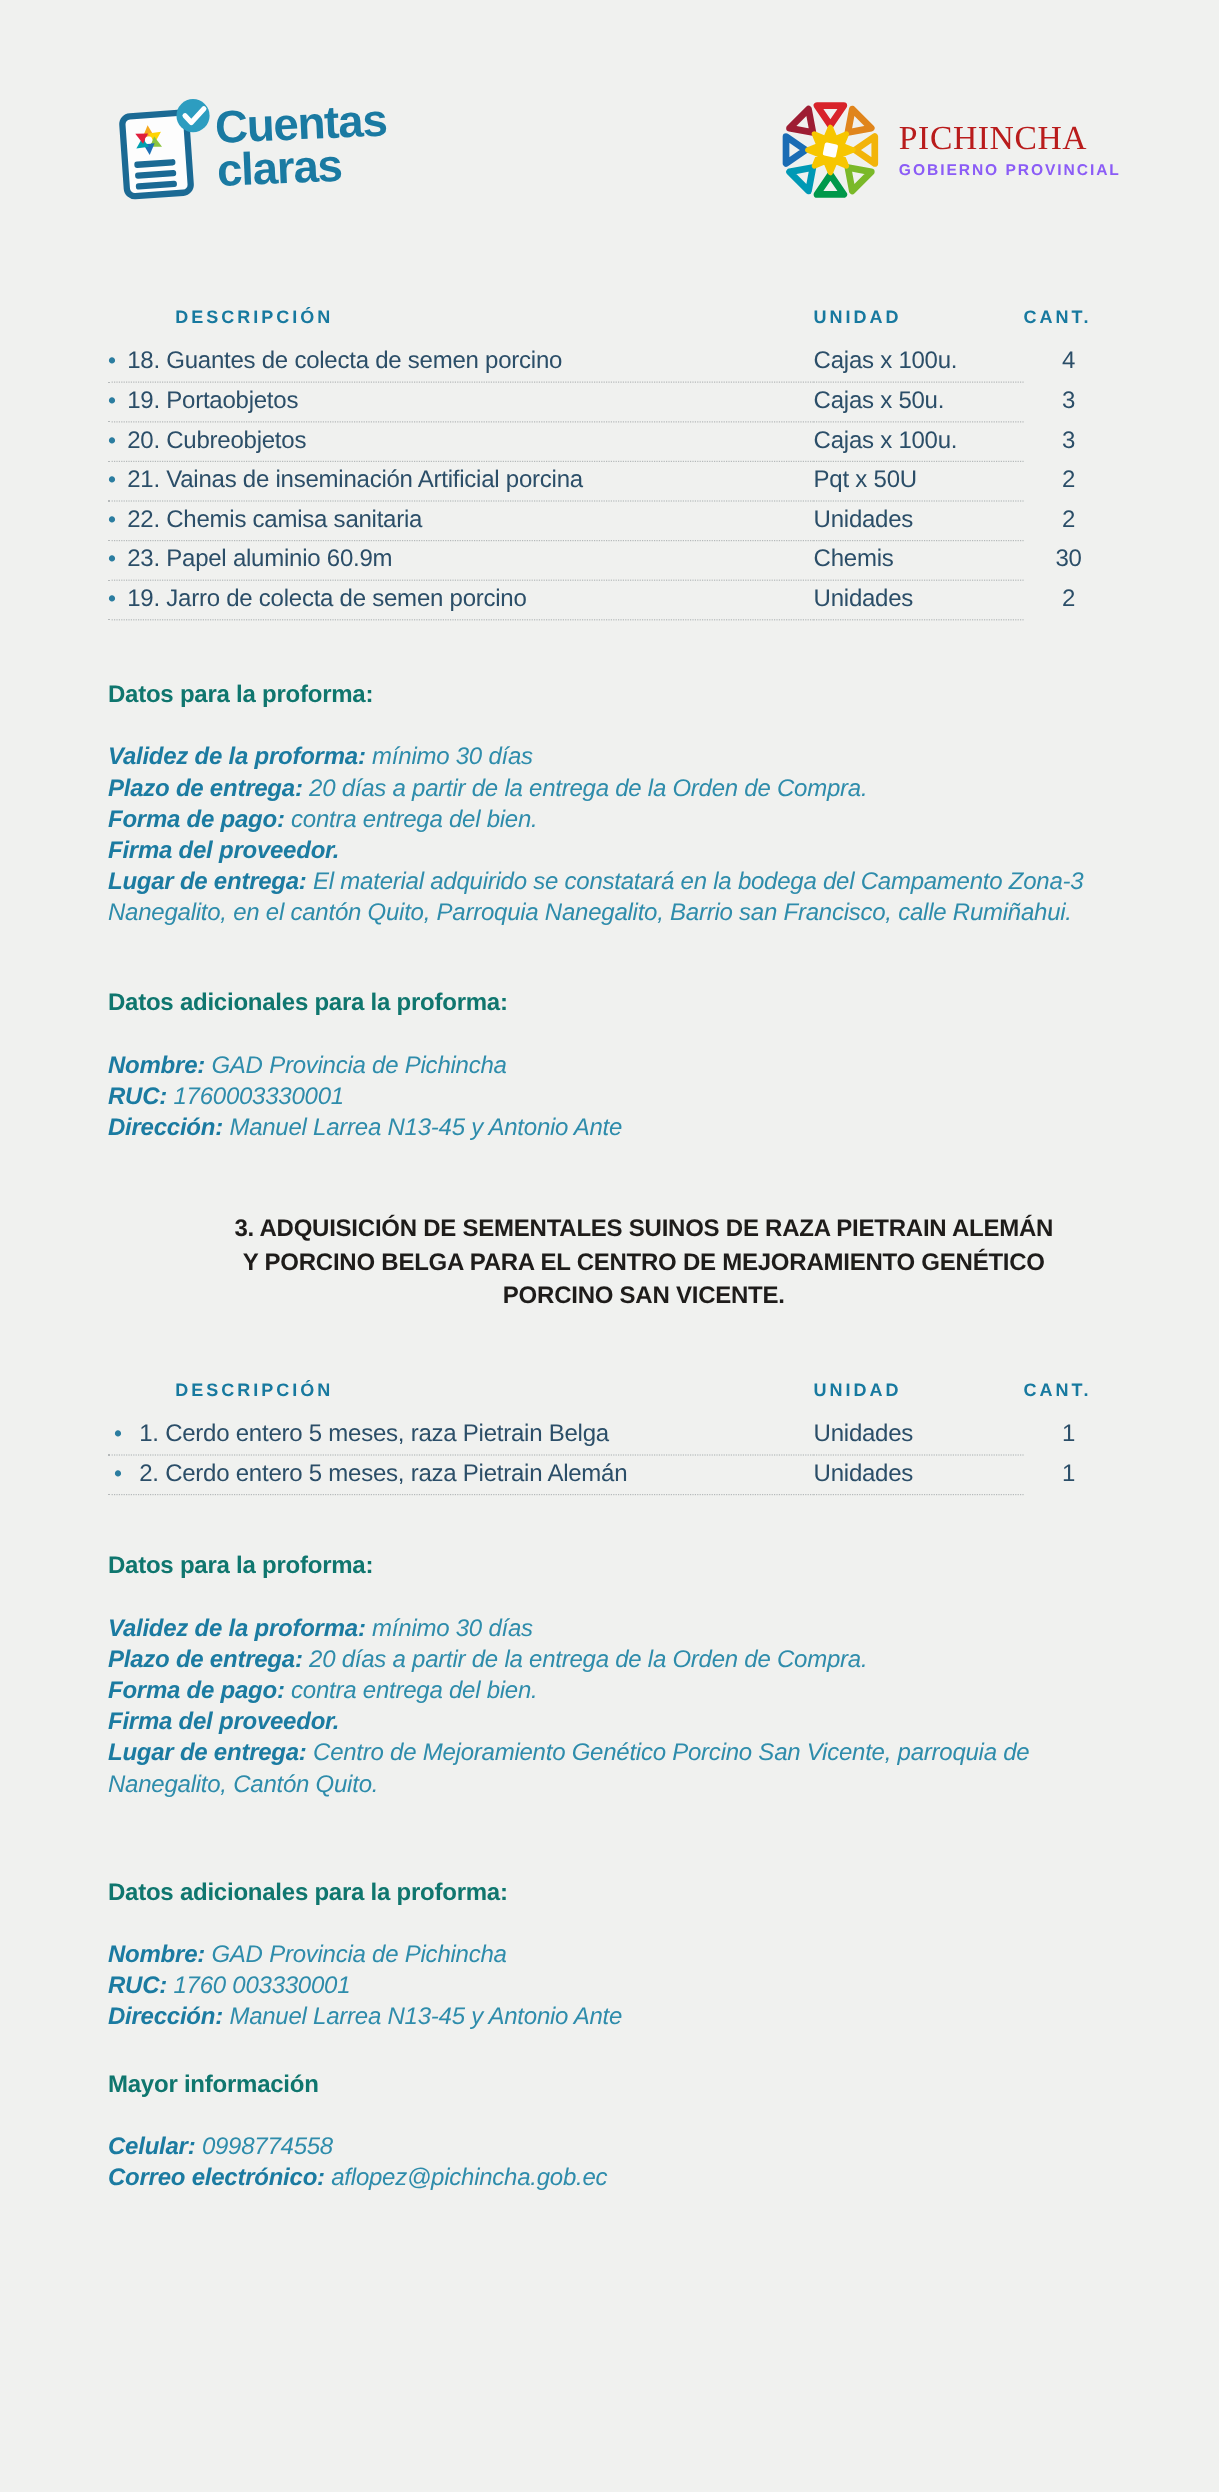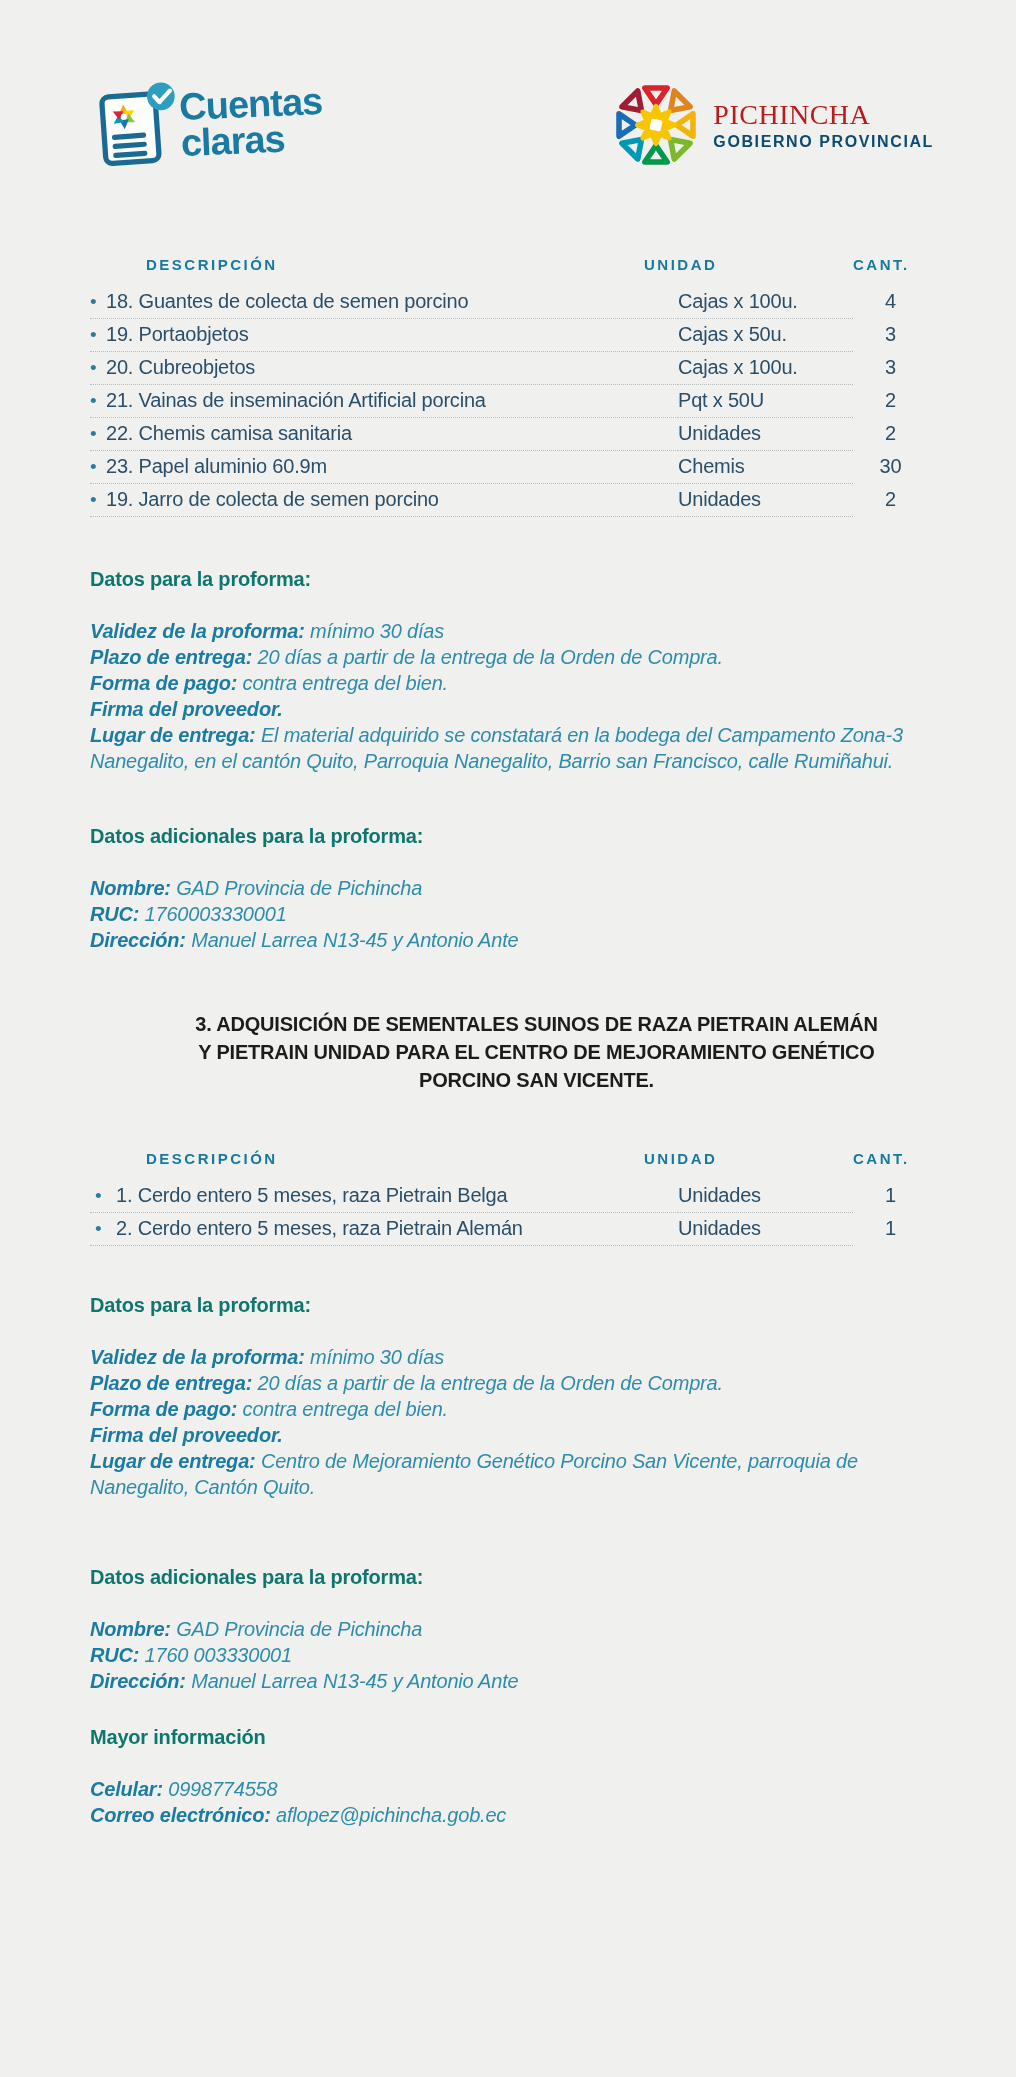--- a/index.html
+++ b/index.html
@@ -9,28 +9,28 @@
     -webkit-font-smoothing:antialiased;
   }
   
   .logos{display:flex;justify-content:space-between;align-items:flex-start;padding:80px 82px 0 98px;}
   .cc{display:flex;align-items:flex-start;}
   .cc-text{color:#1a7aa2;font-weight:bold;font-size:38px;line-height:.95;letter-spacing:-1px;
            transform:rotate(-2.5deg);margin:6px 0 0 2px;}
   .pich{display:flex;align-items:center;gap:14px;}
   .pich-words{display:flex;flex-direction:column;}
   .pich-title{font-size:28px;color:#b91c1c;letter-spacing:.5px;line-height:1;font-family:Liberation Serif, serif;}
-  .pich-sub{font-size:16px;color:#0c4a6e;font-weight:bold;letter-spacing:1.6px;margin-top:5px;line-height:1;}
+  .pich-sub{font-size:13px;color:#8b5cf6;font-weight:bold;letter-spacing:1.6px;margin-top:5px;line-height:1;}
   
   .content{padding:0 88px 0 90px;}
   
   .items-table{margin-top:86px;}
   .items-table.t2{margin-top:56px;}
   .thead{display:grid;grid-template-columns:1fr 175px 75px;color:#17799f;font-weight:bold;
-         font-size:15px;letter-spacing:2.5px;padding-bottom:13px;gap:34px;}
+         font-size:15px;letter-spacing:2.5px;padding-bottom:13px;}
   .thead .h-desc{padding-left:56px;}
   .trow{display:grid;grid-template-columns:1fr 175px 75px;font-size:20px;color:#2b4e68;letter-spacing:-.2px;}
   .td{padding:4px 0 5px;border-bottom:1px dotted #b5b9ba;line-height:23px;}
   .td.desc{display:flex;}
   .bullet{color:#2b7da0;width:16px;flex:0 0 16px;font-size:19px;line-height:23px;}
   .t2 .bullet{width:26px;flex-basis:26px;padding-left:5px;box-sizing:border-box;}
   .td.qty{border-bottom:none;text-align:center;}
   
   .block{margin-top:49px;}
   .block-title{color:#0f766e;font-weight:bold;font-size:20px;line-height:26px;margin:0 0 26px 0;letter-spacing:-.2px;}
@@ -173,21 +173,21 @@
 
     <section class="block">
       <h3 class="block-title">Datos adicionales para la proforma:</h3>
       <p class="line"><span class="lbl">Nombre:</span><span class="val"> GAD Provincia de Pichincha</span></p>
       <p class="line"><span class="lbl">RUC:</span><span class="val"> 1760003330001</span></p>
       <p class="line"><span class="lbl">Dirección:</span><span class="val"> Manuel Larrea N13-45 y Antonio Ante</span></p>
     </section>
 
     <h2 class="section-heading">
       <div>3. ADQUISICIÓN DE SEMENTALES SUINOS  DE RAZA PIETRAIN ALEMÁN</div>
-      <div>Y PIETRAIN UNIDAD PARA EL CENTRO DE MEJORAMIENTO GENÉTICO</div>
+      <div>Y PORCINO BELGA PARA EL CENTRO DE MEJORAMIENTO GENÉTICO</div>
       <div>PORCINO SAN VICENTE.</div>
     </h2>
 
     <section class="items-table t2">
       <div class="thead">
         <span class="h-desc">DESCRIPCIÓN</span>
         <span class="h-unit">UNIDAD</span>
         <span class="h-qty">CANT.</span>
       </div>
       <div class="trow">

